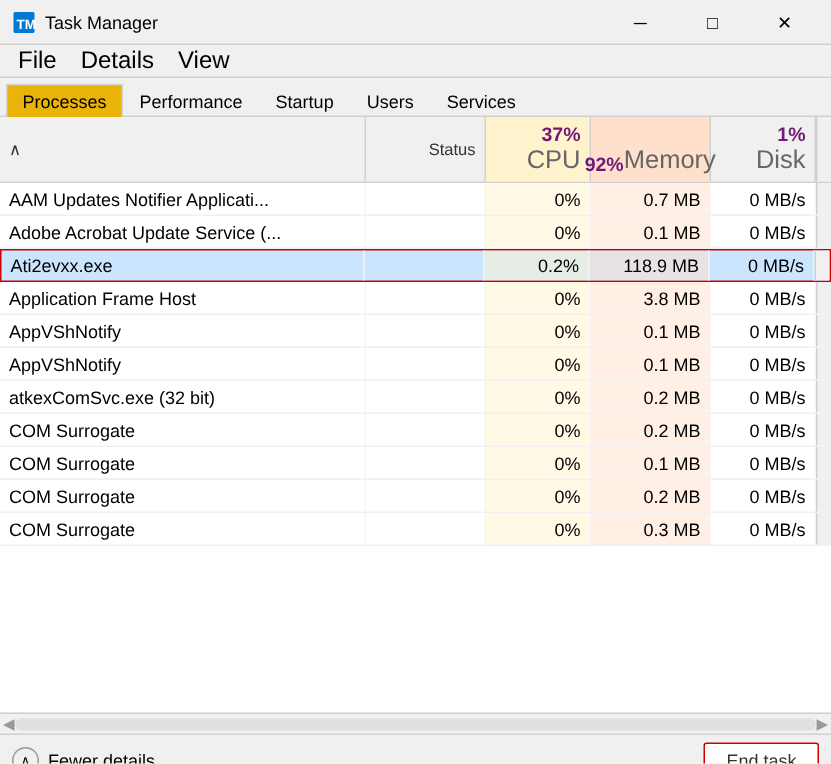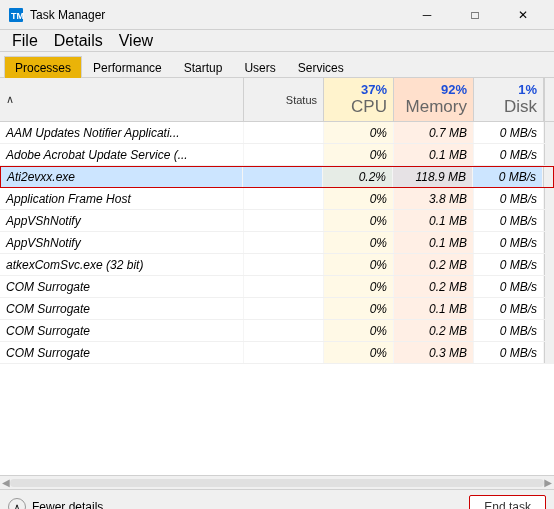--- a/index.html
+++ b/index.html
@@ -119,34 +119,33 @@
       min-height: 32px;
     }
     .th.name {
       justify-content: center;
       flex-direction: column;
       align-items: flex-start;
     }
     .th-percent {
       font-size: 13px;
       font-weight: 600;
-      color: #1d4ed8;
+      color: #701a75;
     }
     .th-label {
       font-size: 17px;
       color: #666;
     }
     .cpu-header { background: #fff3cd; }
     .memory-header { background: #ffe0cc; }
 
     
     .table-body {
       overflow-y: auto;
       flex: 1;
-      font-style: italic;
     }
     .table-row {
       display: grid;
       grid-template-columns: 1fr 80px 70px 80px 70px 10px;
       border-bottom: 1px solid #f0f0f0;
       min-height: 22px;
     }
     .table-row.selected {
       background: #cce5ff;
       border: 1.5px solid #cc0000;
@@ -261,21 +260,21 @@
     <div class="th name">
       <span>∧</span>
     </div>
     <div class="th">
       <span>Status</span>
     </div>
     <div class="th cpu-header" style="flex-direction:column;align-items:flex-end;justify-content:center;">
       <span class="th-percent">37%</span>
       <span class="th-label">CPU</span>
     </div>
-    <div class="th memory-header" style="flex-direction:column;align-items:flex-end;justify-content:center;">
+    <div class="th memory-header" style="flex-direction:row;align-items:flex-end;justify-content:center;">
       <span class="th-percent">92%</span>
       <span class="th-label">Memory</span>
     </div>
     <div class="th" style="flex-direction:column;align-items:flex-end;justify-content:center;">
       <span class="th-percent">1%</span>
       <span class="th-label">Disk</span>
     </div>
     <div class="scroll-indicator"></div>
   </div>
 

